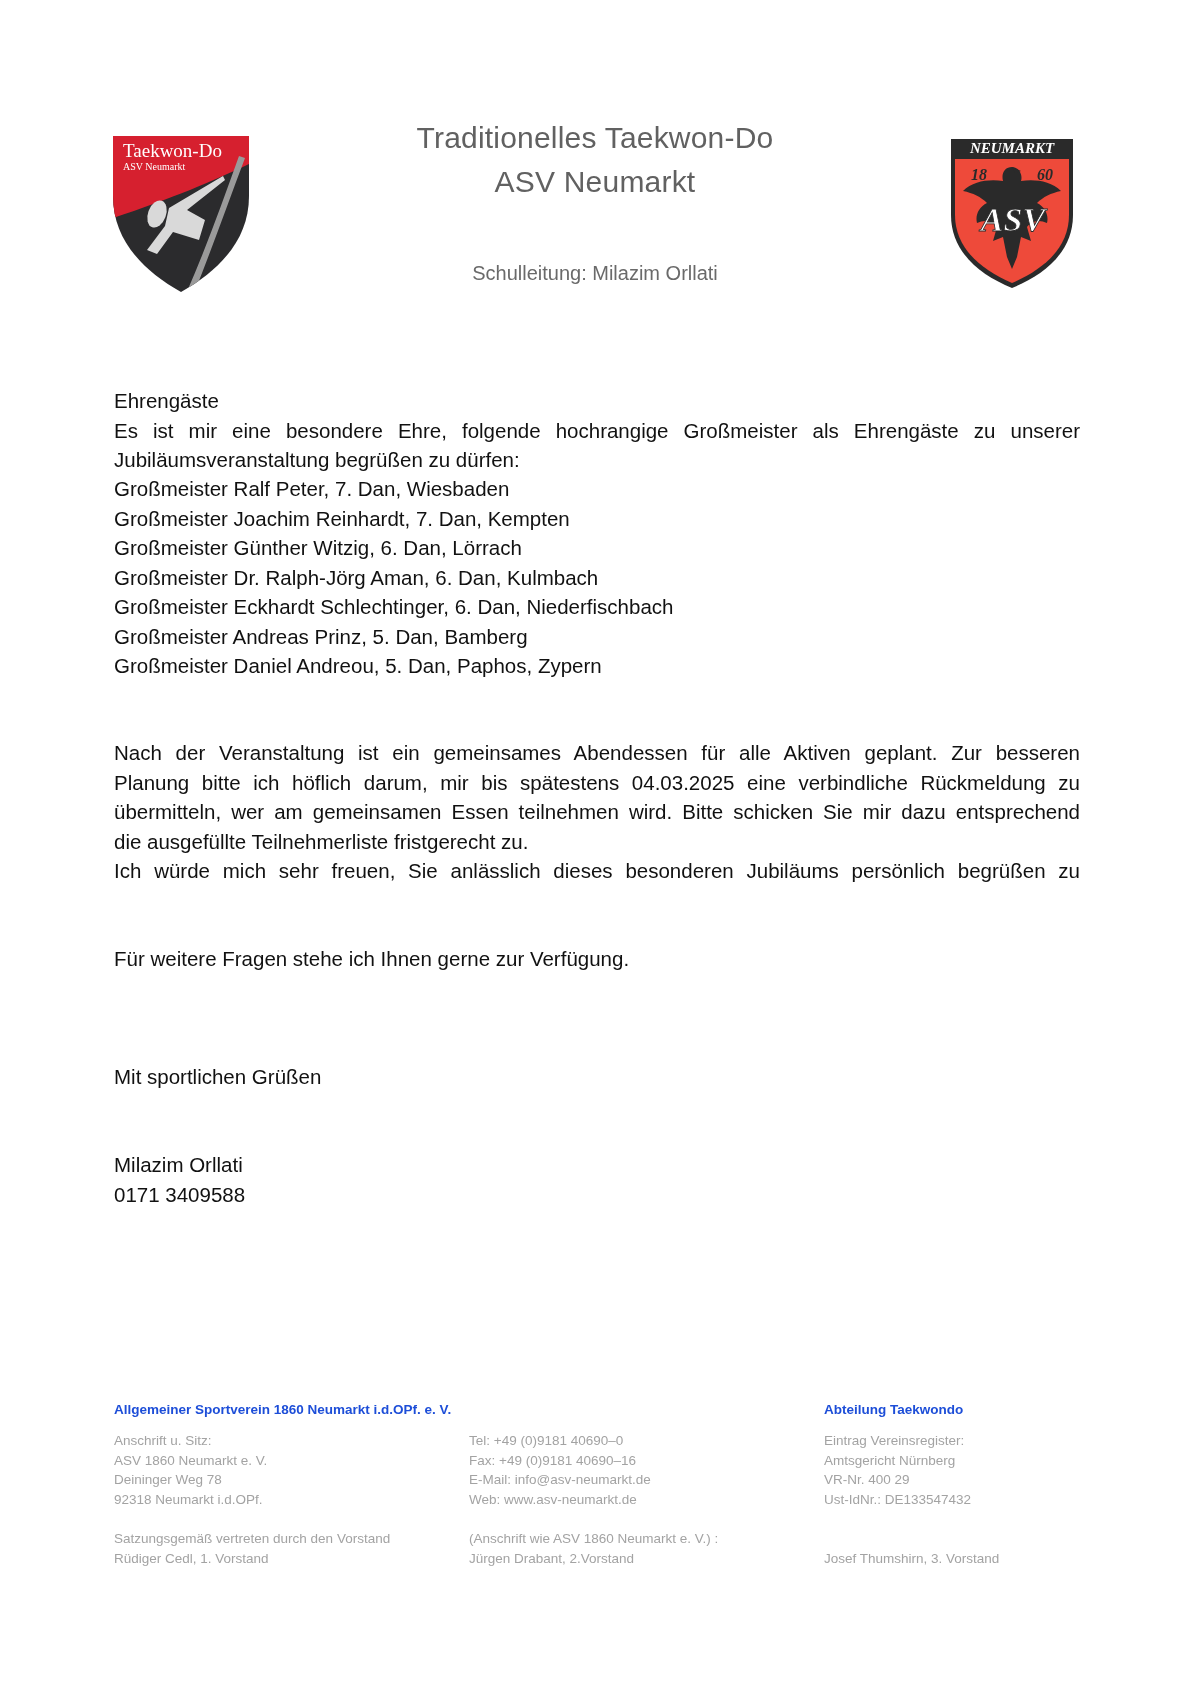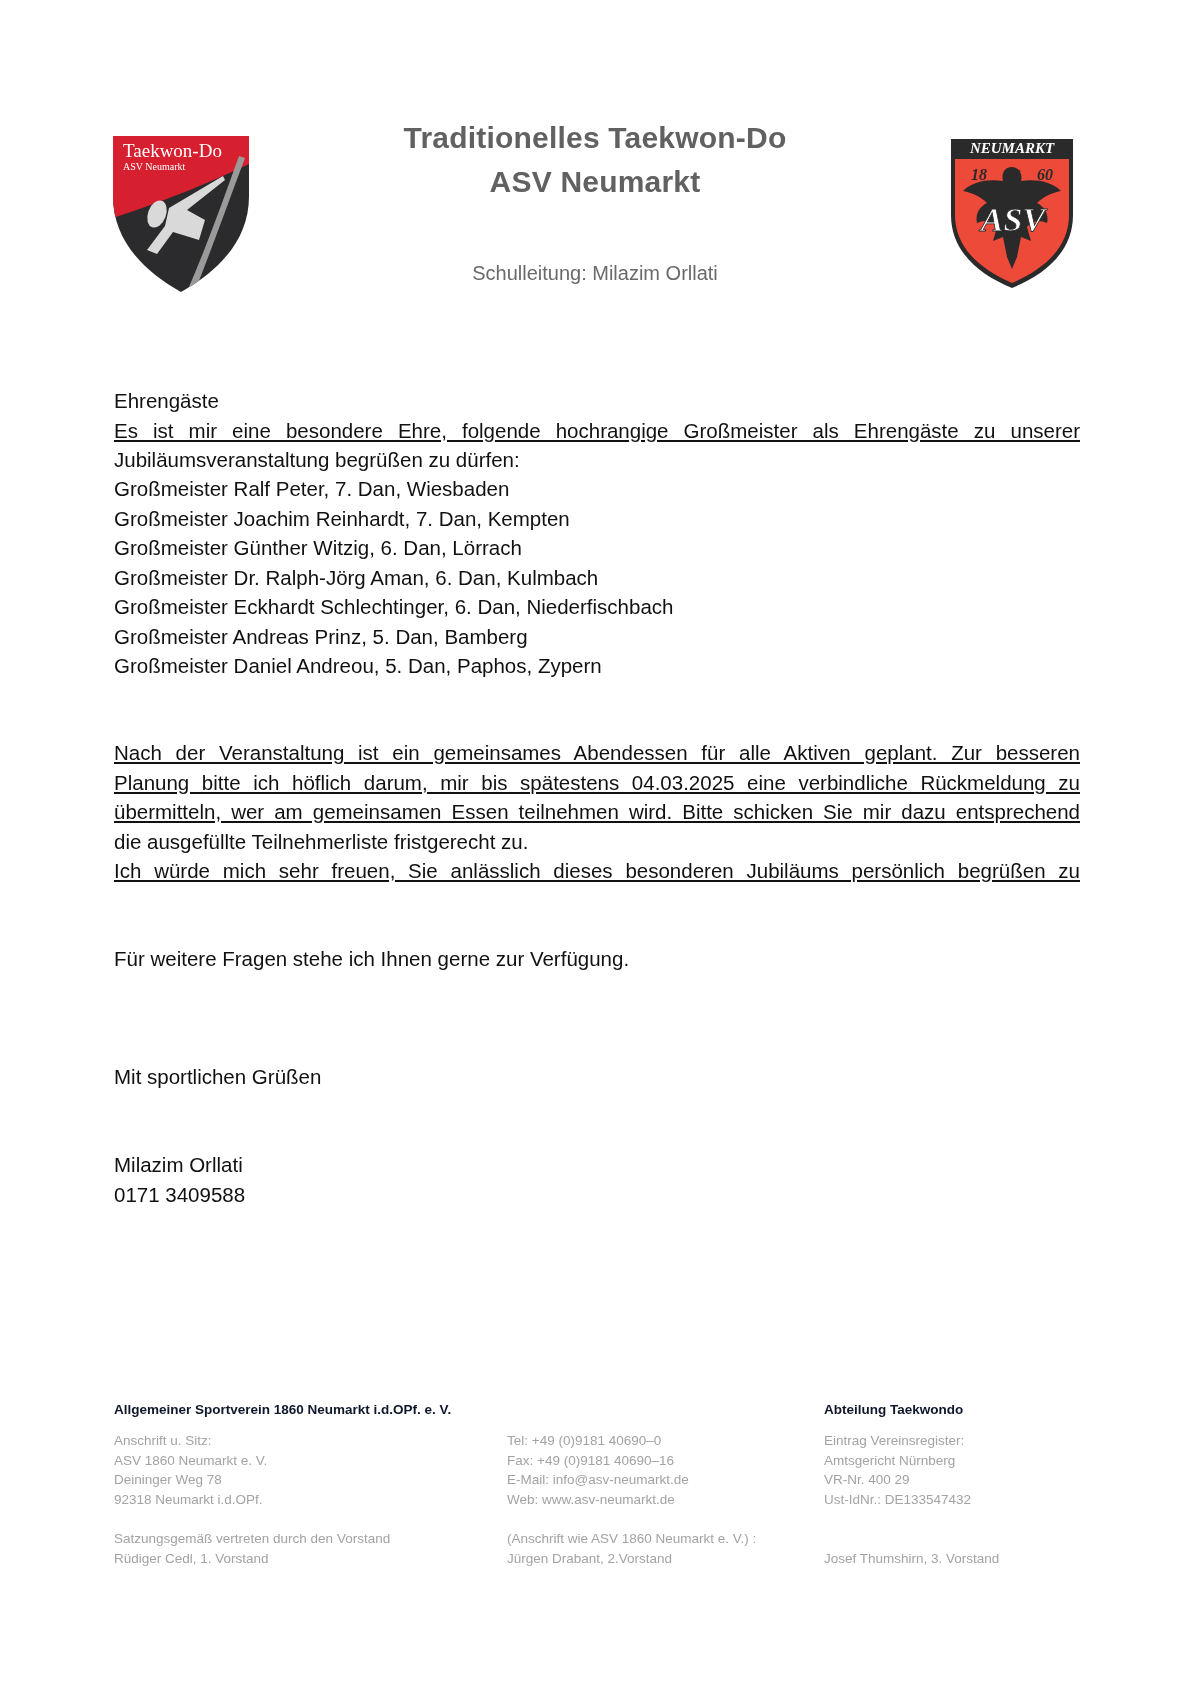--- a/index.html
+++ b/index.html
@@ -1,39 +1,39 @@
 <!DOCTYPE html>
 <html><head>
   <meta charset="utf-8">
   <style>
     html, body { margin: 0; padding: 0; background: #ffffff; }
     body { width: 1190px; height: 1683px; position: relative; overflow: hidden; font-family: "Liberation Sans", "DejaVu Sans", sans-serif; color: #111111; }
 
     .logo-left { position: absolute; left: 113px; top: 136px; width: 136px; height: 156px; }
     .logo-right { position: absolute; left: 949px; top: 137px; width: 126px; height: 153px; font-style: italic; }
 
-    .header-title { position: absolute; left: 300px; width: 590px; top: 116px; text-align: center; font-weight: bold; color: #616161; font-size: 30px; line-height: 44px; letter-spacing: 0.2px; }
+    .header-title { position: absolute; left: 300px; width: 590px; top: 116px; text-align: center; font-weight: normal; color: #616161; font-size: 30px; line-height: 44px; letter-spacing: 0.2px; }
     .header-sub { position: absolute; left: 300px; width: 590px; top: 262px; text-align: center; color: #6a6a6a; font-size: 20px; }
 
     .body-text { position: absolute; left: 114px; width: 966px; font-size: 20.5px; line-height: 29.5px; color: #111; }
     .body-text p { margin: 0; }
-    .justify-full { text-align: justify; text-align-last: justify; text-decoration: underline; }
+    .justify-full { text-align: justify; text-align-last: justify; }
 
     .sec-intro { top: 386px; }
     .sec-guests { top: 474px; }
     .sec-dinner { top: 738px; }
     .sec-questions { top: 944px; }
     .sec-closing { top: 1062px; }
     .sec-signature { top: 1150px; }
 
     .footer { position: absolute; top: 1400px; left: 114px; width: 966px; color: #a3a3a3; font-size: 13.5px; line-height: 19.7px; }
-    .footer .bold { font-weight: bold; color: #0f172a; }
+    .footer .bold { font-weight: bold; color: #1d4ed8; }
     .footer .col { position: absolute; }
     .col-a { left: 0; }
-    .col-b { left: 355px; margin-left: 38px; }
+    .col-b { left: 355px; }
     .col-c { left: 710px; }
     .footer .row-head { top: 0; }
     .footer .row-block { top: 31px; }
     .footer .row-rep { top: 129px; }
   </style>
 </head>
 <body>
 
 <div class="logo-left">
   <svg width="136" height="156" viewBox="0 0 136 156">

